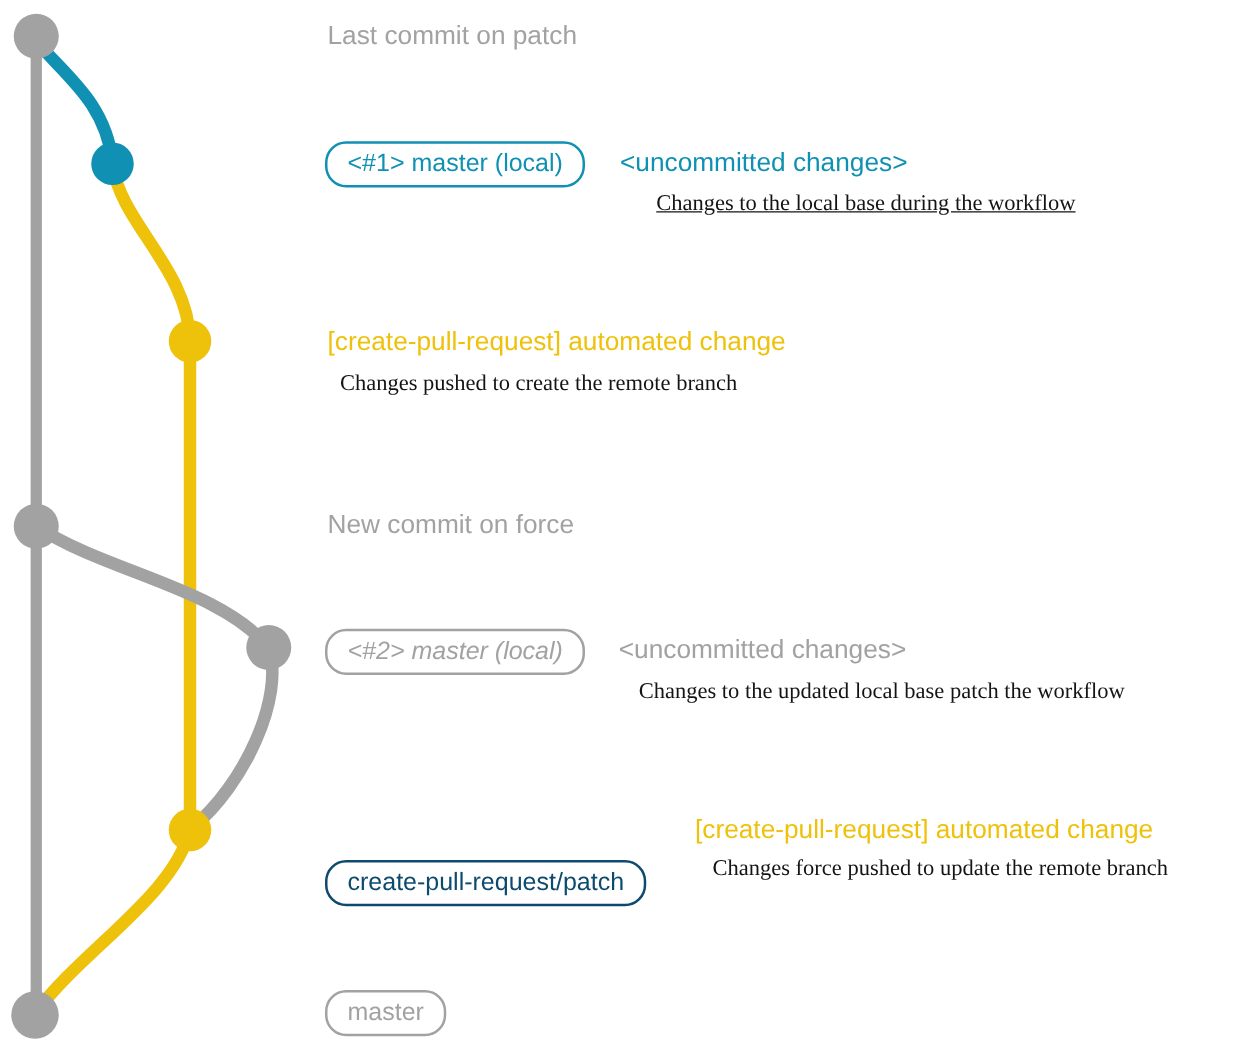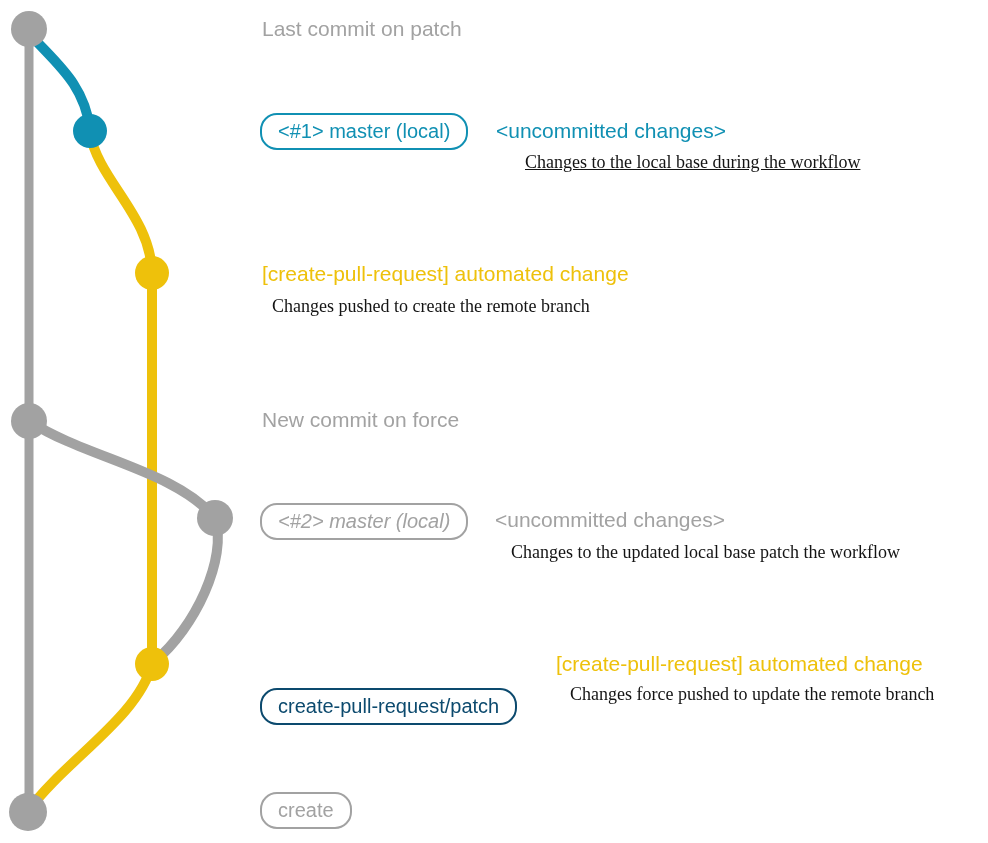--- a/index.html
+++ b/index.html
@@ -85,15 +85,15 @@
   <div class="abs sans-label" style="left: 262px; top: 407px; color: rgb(162, 162, 162);">New commit on force</div>
 
   <div class="abs pill" style="left: 260px; top: 503px; color: rgb(162, 162, 162); font-style: italic;">&lt;#2&gt; master (local)</div>
   <div class="abs sans-label" style="left: 495px; top: 507px; color: rgb(162, 162, 162);">&lt;uncommitted changes&gt;</div>
   <div class="abs desc" style="left:511px; top:541px;">Changes to the updated local base patch the workflow</div>
 
   <div class="abs pill" style="left: 260px; top: 646px; color: #0c4a6e; margin-top: 42px;">create-pull-request/patch</div>
   <div class="abs sans-label" style="left: 556px; top: 651px; color: rgb(238, 193, 11);">[create-pull-request] automated change</div>
   <div class="abs desc" style="left:570px; top:683px;text-align:right;">Changes force pushed to update the remote branch</div>
 
-  <div class="abs pill" style="left: 260px; top: 792px; color: rgb(162, 162, 162);">create</div>
+  <div class="abs pill" style="left: 260px; top: 792px; color: rgb(162, 162, 162);">master</div>
 
 </div>
 
 </body></html>

